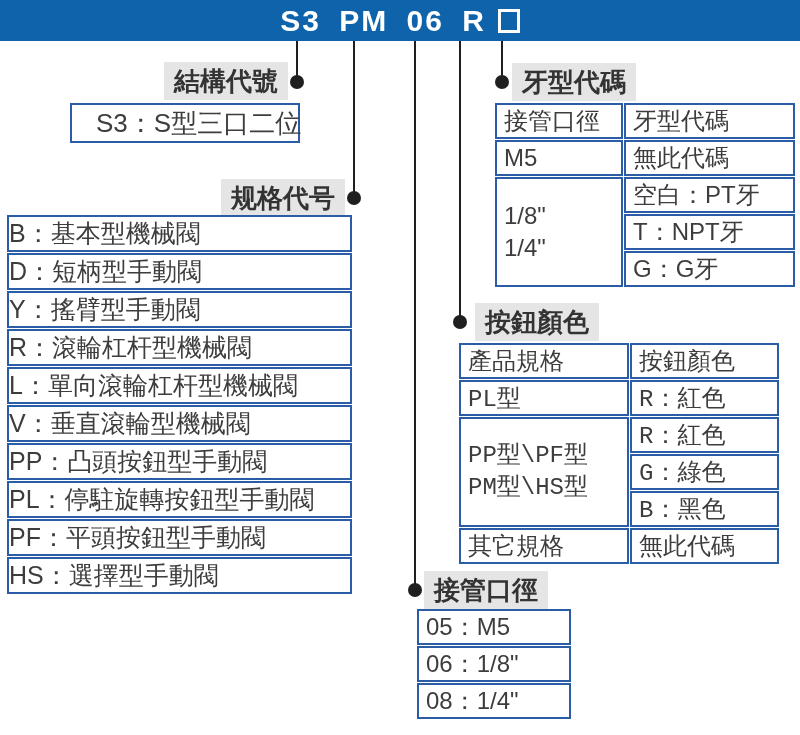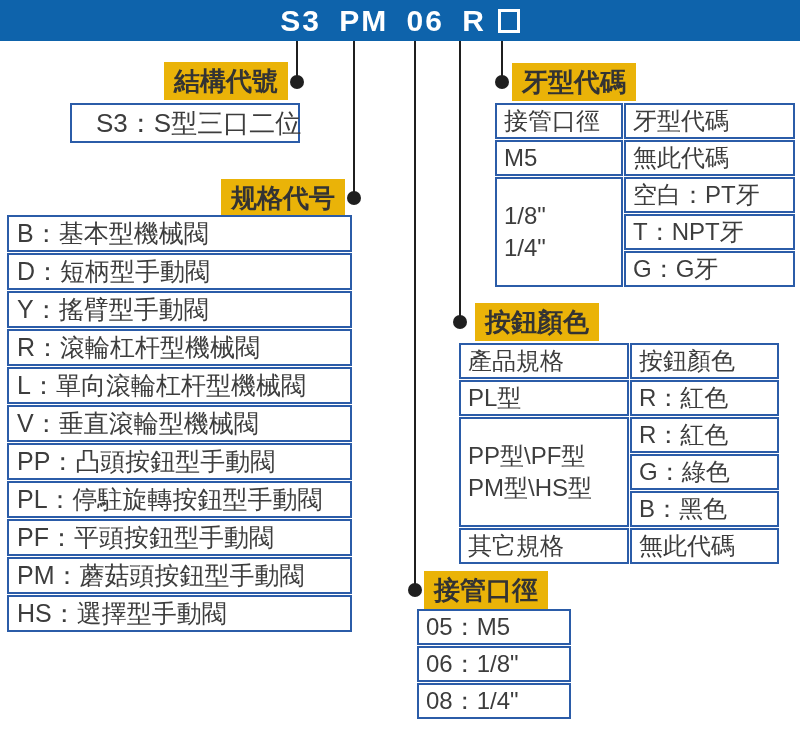--- a/index.html
+++ b/index.html
@@ -23,55 +23,55 @@
   }
   .blank-box {
     display: inline-block; width: 22px; height: 24px;
     border: 3px solid #ffffff; margin-left: 12px; vertical-align: -3px;
   }
   
   .vline { position: absolute; width: 2px; background: #1f1f1f; }
   .dot { position: absolute; width: 14px; height: 14px; border-radius: 50%; background: #1f1f1f; }
   
   .sec-label {
-    position: absolute; background: #eab308; color: #333333;
+    position: absolute; background: #e5e5e5; color: #333333;
     font-weight: bold; font-size: 26px; height: 38px; line-height: 38px;
     padding: 0 10px; white-space: nowrap;
   }
   
   .structure-box {
     position: absolute; left: 70px; top: 103px; width: 230px; height: 40px;
     border: 2px solid #2b5ca8; background: #ffffff;
     font-size: 26px; line-height: 36px; padding-left: 24px; white-space: nowrap;
   }
   
   .spec-list {
     position: absolute; left: 7px; top: 215px; width: 345px;
     display: flex; flex-direction: column; gap: 1px;
   }
   .spec-row {
     border: 2px solid #2b5ca8; background: #ffffff;
     height: 37px; line-height: 33px; font-size: 25px;
-    padding-left: 8px; white-space: nowrap;
+    white-space: nowrap;
   }
   
   table.code-table {
     position: absolute; border-collapse: separate; border-spacing: 1px;
     background: transparent;
   }
   table.code-table td {
     border: 2px solid #2b5ca8; background: #ffffff;
     font-size: 24px; padding: 0 4px 0 7px; vertical-align: middle;
     white-space: nowrap;
   }
   .thread-table { left: 494px; top: 102px; width: 302px; }
   .thread-table td { height: 30px; }
   .thread-table .col1 { width: 128px; }
   .button-table { left: 458px; top: 342px; width: 322px; }
-  .button-table td { height: 31px; }
+  .button-table td { height: 31px; font-family: Liberation Mono, monospace; }
   .button-table .col1 { width: 170px; }
   .port-table { left: 416px; top: 608px; width: 156px; }
   .port-table td { height: 36px; font-size: 25px; margin-top: 26px; }
   .cell-line { display: block; line-height: 32px; }
 </style>
 </head>
 <body>
 
 <div class="banner">
   <span class="banner-text">S3 PM 06 R</span>
@@ -101,21 +101,20 @@
 <div class="spec-list">
   <div class="spec-row">B：基本型機械閥</div>
   <div class="spec-row">D：短柄型手動閥</div>
   <div class="spec-row">Y：搖臂型手動閥</div>
   <div class="spec-row">R：滾輪杠杆型機械閥</div>
   <div class="spec-row">L：單向滾輪杠杆型機械閥</div>
   <div class="spec-row">V：垂直滾輪型機械閥</div>
   <div class="spec-row">PP：凸頭按鈕型手動閥</div>
   <div class="spec-row">PL：停駐旋轉按鈕型手動閥</div>
   <div class="spec-row">PF：平頭按鈕型手動閥</div>
-  <div class="spec-row">PM：蘑菇頭按鈕型手動閥</div>
   <div class="spec-row">HS：選擇型手動閥</div>
 </div>
 
 <table class="code-table thread-table">
   <tbody>
       <tr>
     <td class="col1">接管口徑</td>
     <td>牙型代碼</td>
   </tr>
   <tr>

